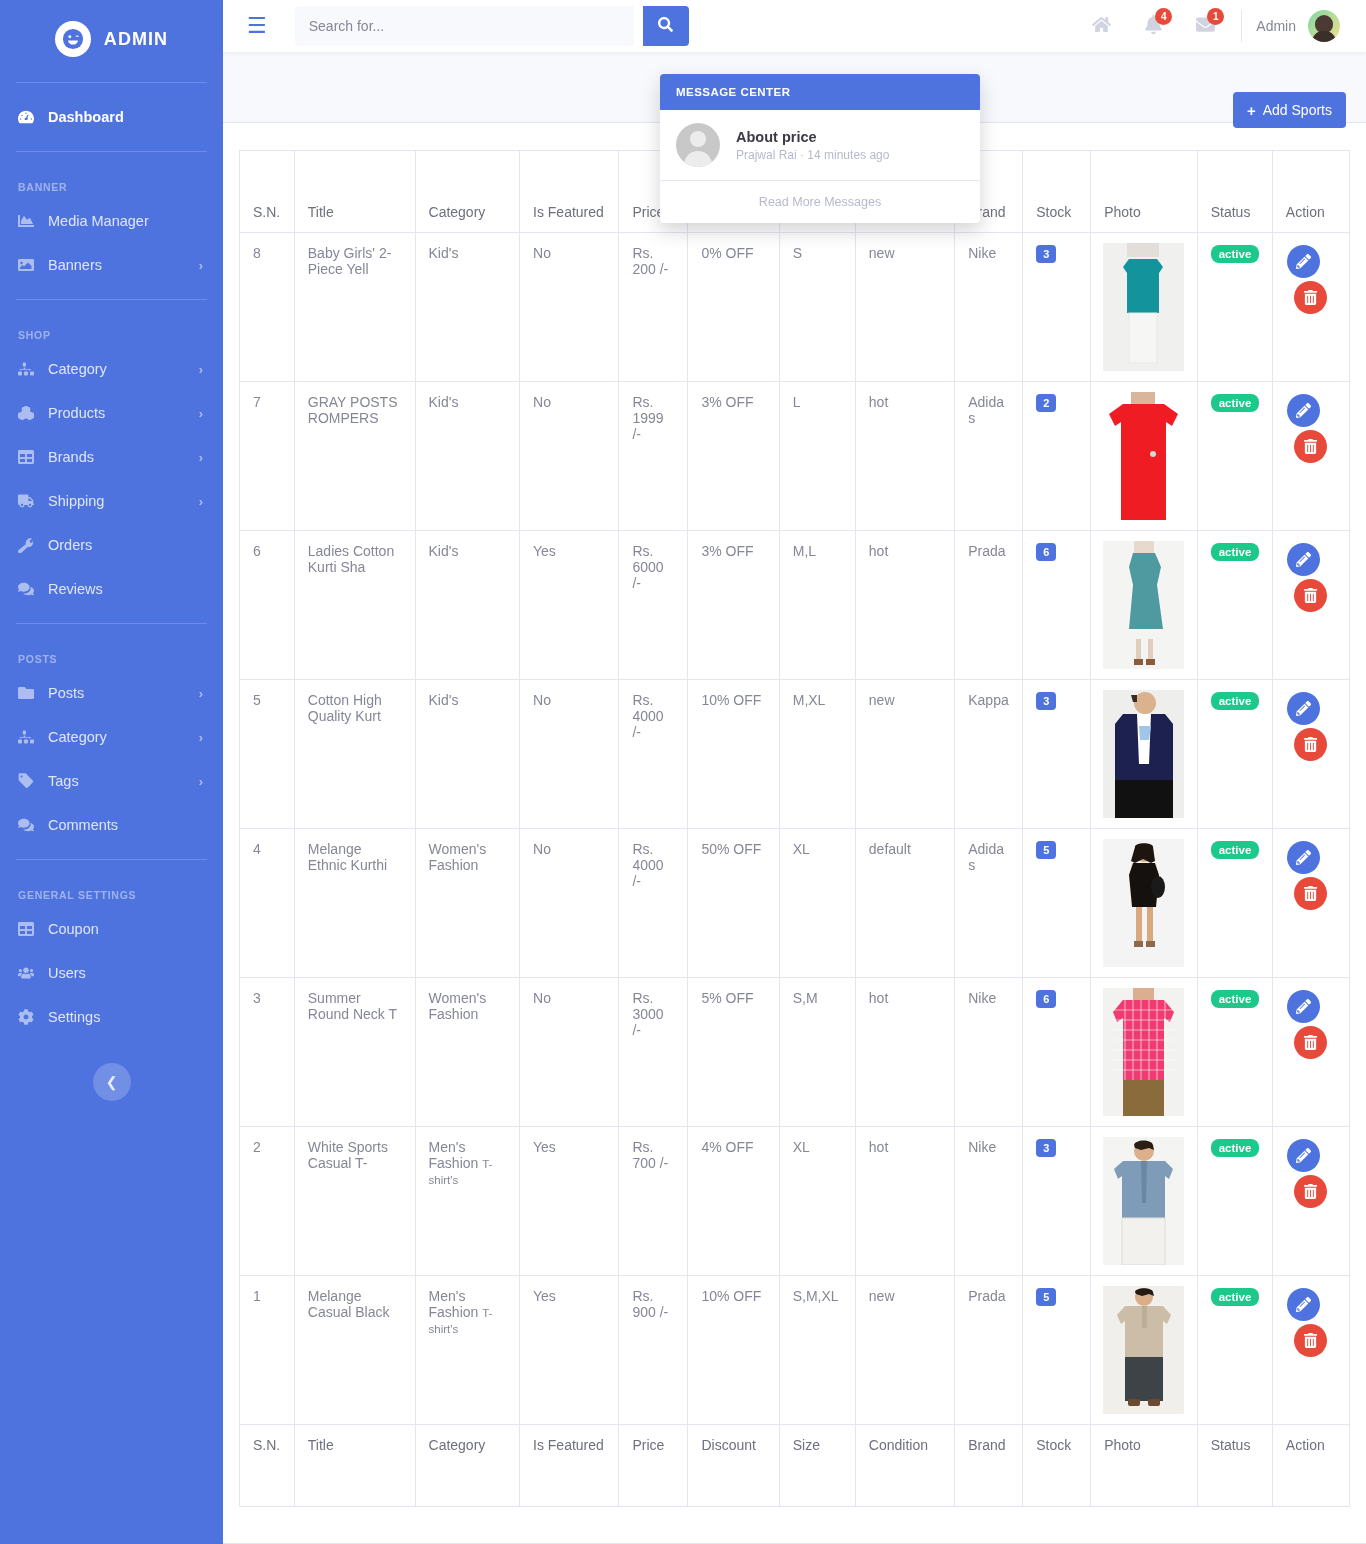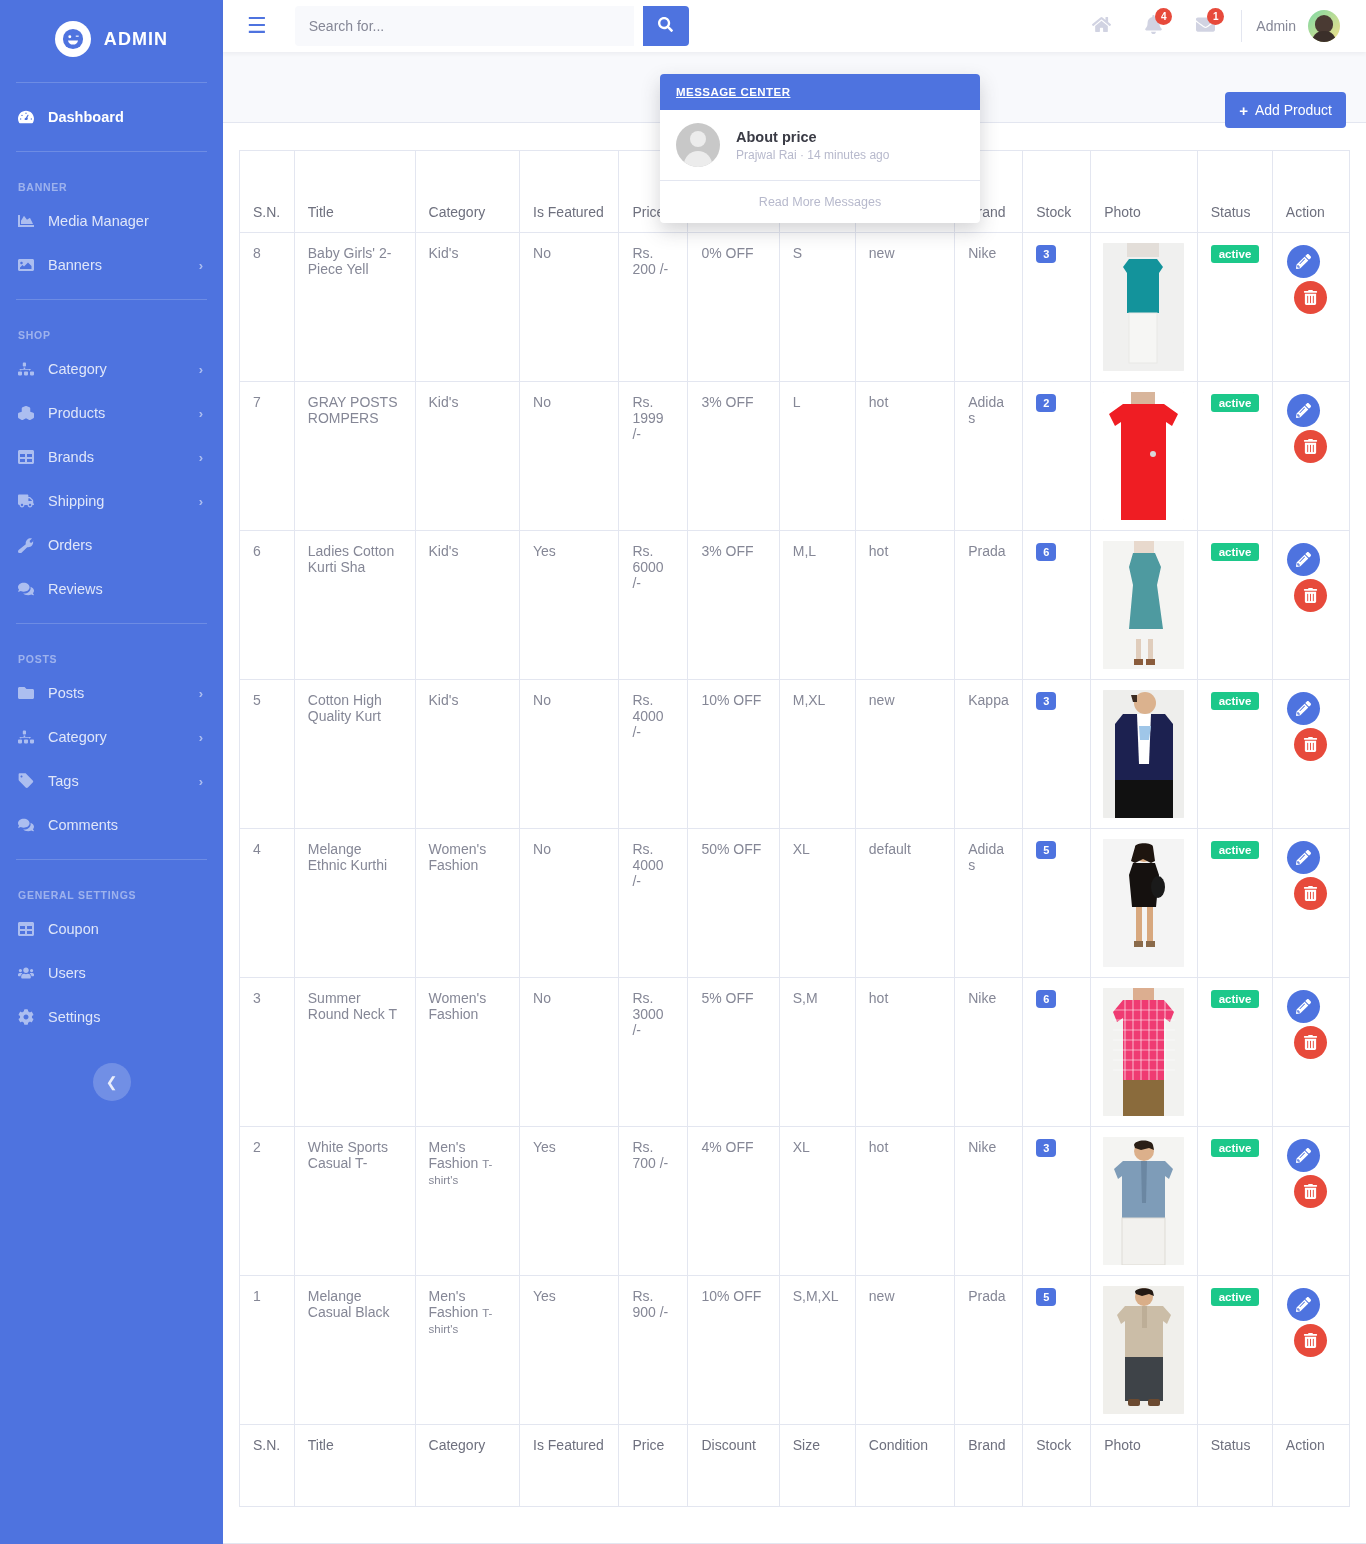--- a/index.html
+++ b/index.html
@@ -145,21 +145,20 @@
     background: #fff;
     border-radius: 4px;
     box-shadow: 0 .5rem 1.2rem 0 rgba(58,59,69,.22);
     z-index: 60;
     overflow: hidden;
   }
   .msg-head {
     background: #4e73df; color: #fff;
     font-size: 11.5px; font-weight: 700; letter-spacing: .04em;
     padding: 12px 16px;
-    text-decoration: underline;
   }
   .msg-item { display: flex; align-items: center; gap: 16px; padding: 13px 16px; border-bottom: 1px solid #e3e6f0; }
   .msg-av {
     width: 44px; height: 44px; flex: 0 0 44px; border-radius: 50%;
     background: #c8c8c8; position: relative; overflow: hidden;
   }
   .msg-av::after {
     content: ""; position: absolute; left: 14px; top: 8px;
     width: 16px; height: 16px; border-radius: 50%; background: #ececec;
   }
@@ -213,21 +212,21 @@
   td.cell-sn { text-align: left; }
   .cat-sub { font-size: 11.5px; }
   .badge-stock {
     display: inline-block; background: #4e73df; color: #fff;
     font-size: 11px; font-weight: 700;
     padding: 3px 6px; border-radius: 4px; min-width: 20px; text-align: center;
   }
   .badge-status {
     display: inline-block; background: #1cc88a; color: #fff;
     font-size: 11.5px; font-weight: 700;
-    padding: 3px 8px; border-radius: 3px;
+    padding: 3px 8px; border-radius: 8px;
   }
   .photo-cell { padding: 10px 6px !important; }
   .thumb {
     width: 81px; height: 128px; display: block; margin: 0 auto;
     background: #f2f2f2; border-radius: 1px; overflow: hidden;
   }
   .act-btns { display: flex; flex-direction: column; align-items: flex-start; gap: 3px; }
   .act-btn {
     width: 33px; height: 33px; border-radius: 50%;
     display: flex; align-items: center; justify-content: center;
@@ -496,21 +495,21 @@
       </div>
       <div class="msg-more">Read More Messages</div>
     </div>
 
     <div class="content">
 
       <div class="page-head">
         <h1 class="page-title">Product Lists</h1>
         <button class="add-btn">
           <span class="plus">+</span>
-          <span>Add Product</span>
+          <span>Add Sports</span>
         </button>
       </div>
 
       <div class="table-wrap">
         <table class="ptable">
           <colgroup>
             <col style="width:54px">
               <col style="width:119px">
               <col style="width:103px">
               <col style="width:98px">

